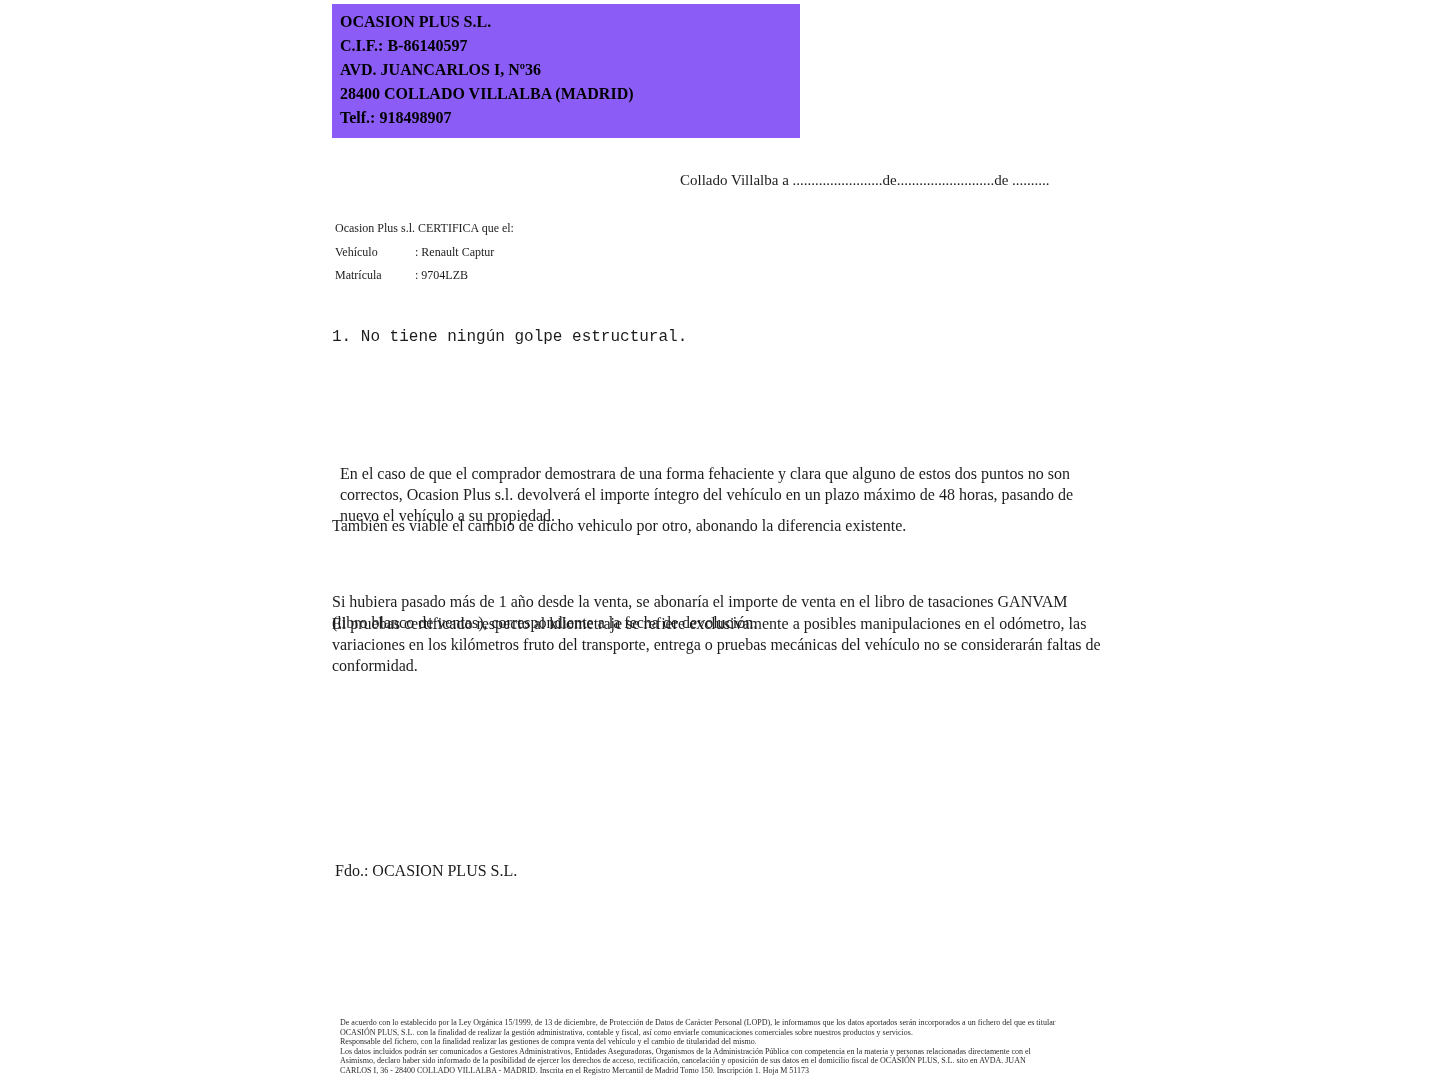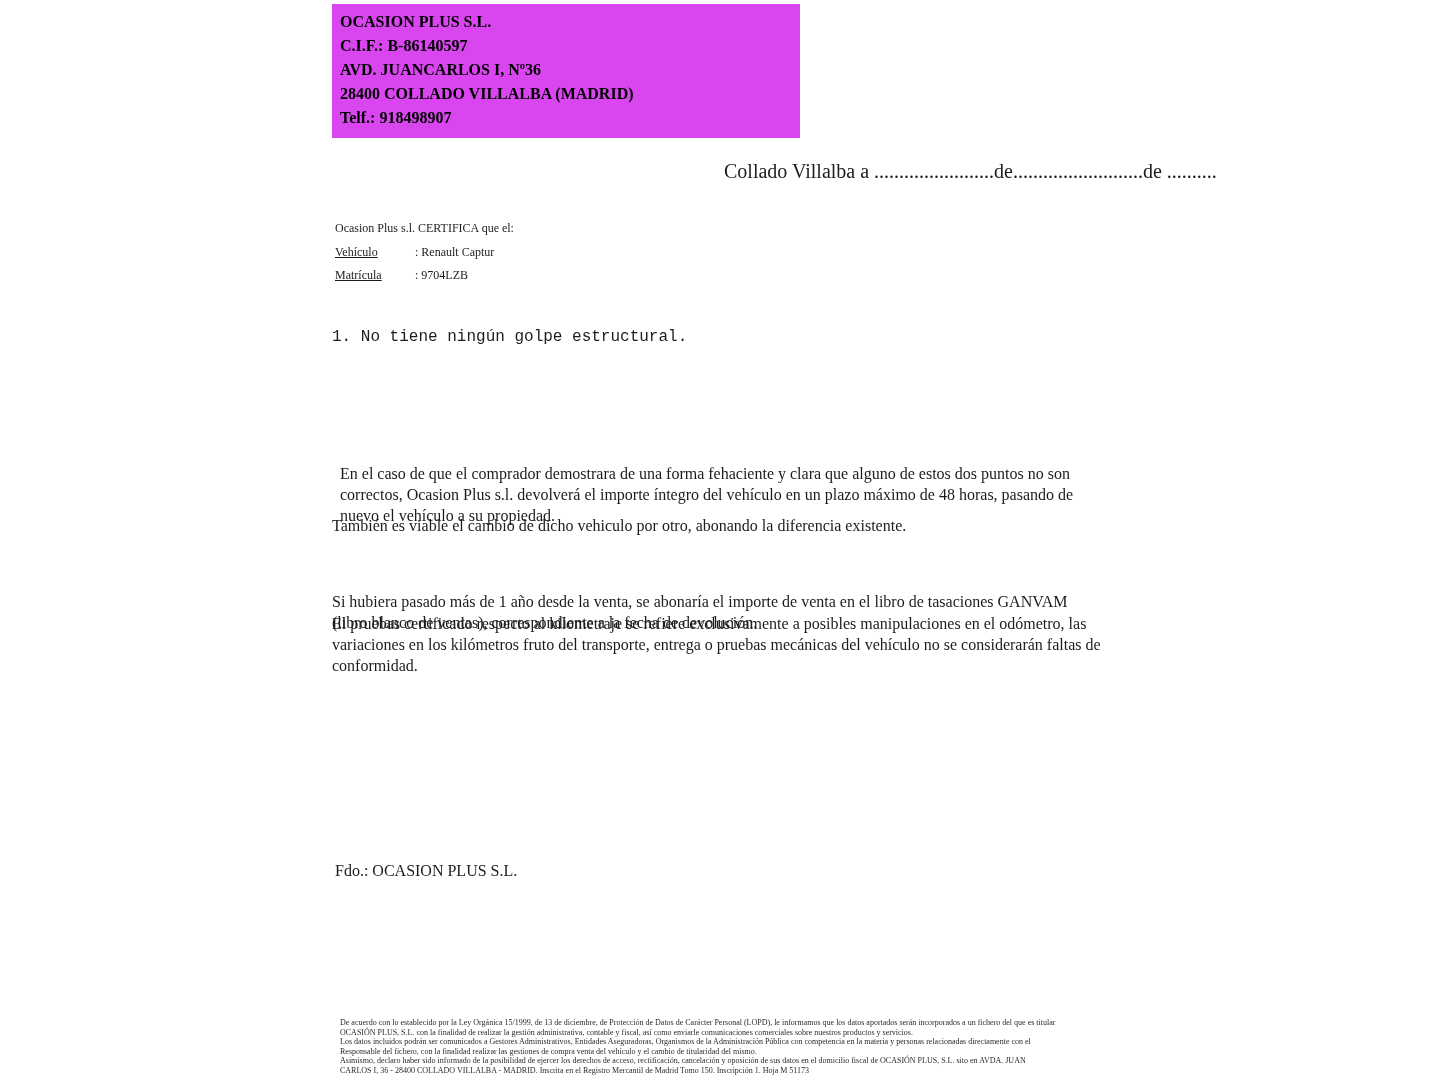--- a/index.html
+++ b/index.html
@@ -14,47 +14,46 @@
     background: #ffffff;
     font-family: "Liberation Serif", "DejaVu Serif", serif;
     color: #1c1c1c;
     overflow: hidden;
   }
   .company-header {
     position: absolute;
     left: 332px;
     top: 4px;
     width: 460px;
-    background: #d946ef;
+    background: #8b5cf6;
     padding: 6px 0 8px 8px;
     font-weight: bold;
     font-size: 16px;
     line-height: 24px;
     color: #000000;
   }
   .date-line {
     position: absolute;
     left: 680px;
-    top: 160px;
-    font-size: 20px;
+    top: 172px;
+    font-size: 15px;
     white-space: nowrap;
-    margin-left: 44px;
   }
   .cert-block {
     position: absolute;
     left: 335px;
     top: 217px;
     font-size: 12px;
     line-height: 23.5px;
   }
   .kv-label {
     display: inline-block;
     width: 80px;
   }
-  .u { text-decoration: underline; }
+  .u { }
   .body-text {
     position: absolute;
     left: 332px;
     width: 775px;
     font-size: 16px;
     line-height: 21px;
   }
   .point-1 { top: 327px; font-family: Liberation Mono, monospace; }
   .point-2 { top: 365px; }
   .para-1 { top: 463px; margin-left: 8px; }
@@ -110,19 +109,19 @@
   <div class="body-text para-1">En el caso de que el comprador demostrara de una forma fehaciente y clara que alguno de estos dos puntos no son correctos, Ocasion Plus s.l. devolverá el importe íntegro del vehículo en un plazo máximo de 48 horas, pasando de nuevo el vehículo a su propiedad.</div>
   <div class="body-text para-2">También es viable el cambio de dicho vehiculo por otro, abonando la diferencia existente.</div>
   <div class="body-text para-3">Si hubiera pasado más de 1 año desde la venta, se abonaría el importe de venta en el libro de tasaciones GANVAM (libro blanco de ventas), correspondiente a la fecha de devolución.</div>
   <div class="body-text para-4">El pruebas certificado respecto al kilometraje se refiere exclusivamente a posibles manipulaciones en el odómetro, las variaciones en los kilómetros fruto del transporte, entrega o pruebas mecánicas del vehículo no se considerarán faltas de conformidad.</div>
 
   <div class="signature">Fdo.: OCASION PLUS S.L.</div>
 
   <div class="legal-footer">
     <div>De acuerdo con lo establecido por la Ley Orgánica 15/1999, de 13 de diciembre, de Protección de Datos de Carácter Personal (LOPD), le informamos que los datos aportados serán incorporados a un fichero del que es titular</div>
     <div>OCASIÓN PLUS, S.L. con la finalidad de realizar la gestión administrativa, contable y fiscal, así como enviarle comunicaciones comerciales sobre nuestros productos y servicios.</div>
+    <div>Responsable del fichero, con la finalidad realizar las gestiones de compra venta del vehículo y el cambio de titularidad del mismo.</div>
     <div>Los datos incluidos podrán ser comunicados a Gestores Administrativos, Entidades Aseguradoras, Organismos de la Administración Pública con competencia en la materia y personas relacionadas directamente con el</div>
-    <div>Responsable del fichero, con la finalidad realizar las gestiones de compra venta del vehículo y el cambio de titularidad del mismo.</div>
     <div>Asimismo, declaro haber sido informado de la posibilidad de ejercer los derechos de acceso, rectificación, cancelación y oposición de sus datos en el domicilio fiscal de OCASIÓN PLUS, S.L. sito en AVDA. JUAN</div>
     <div>CARLOS I, 36 - 28400 COLLADO VILLALBA - MADRID. Inscrita en el Registro Mercantil de Madrid Tomo 150. Inscripción 1. Hoja M 51173</div>
   </div>
 
 </div>
 
 </body></html>

